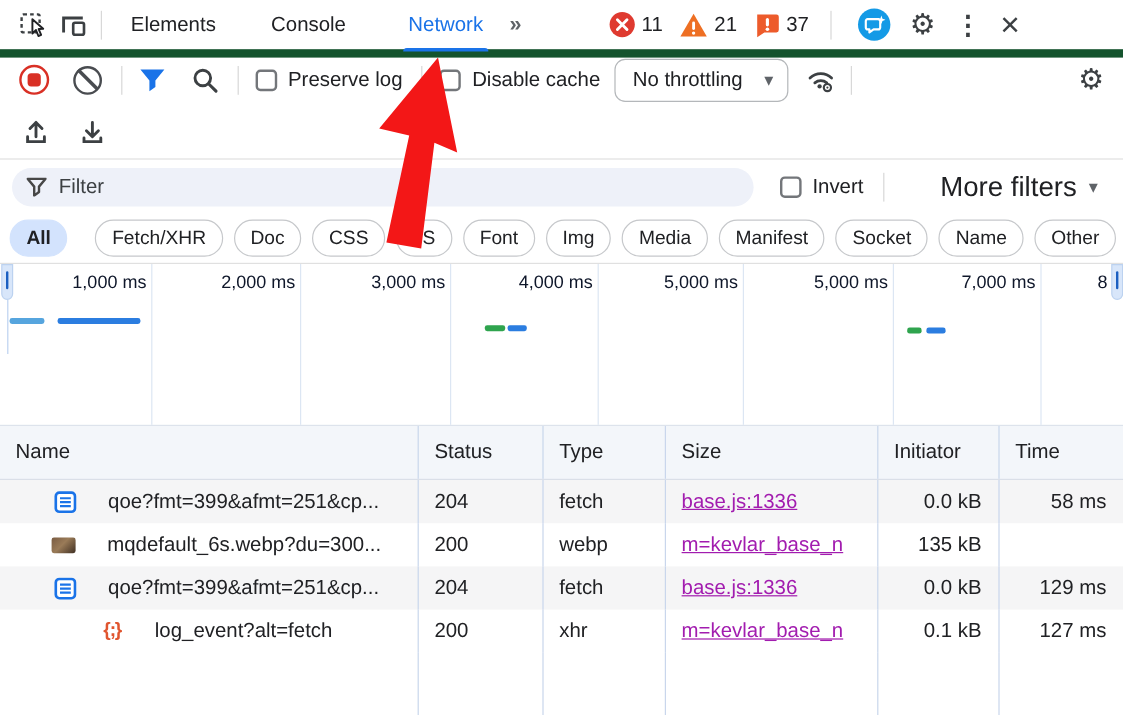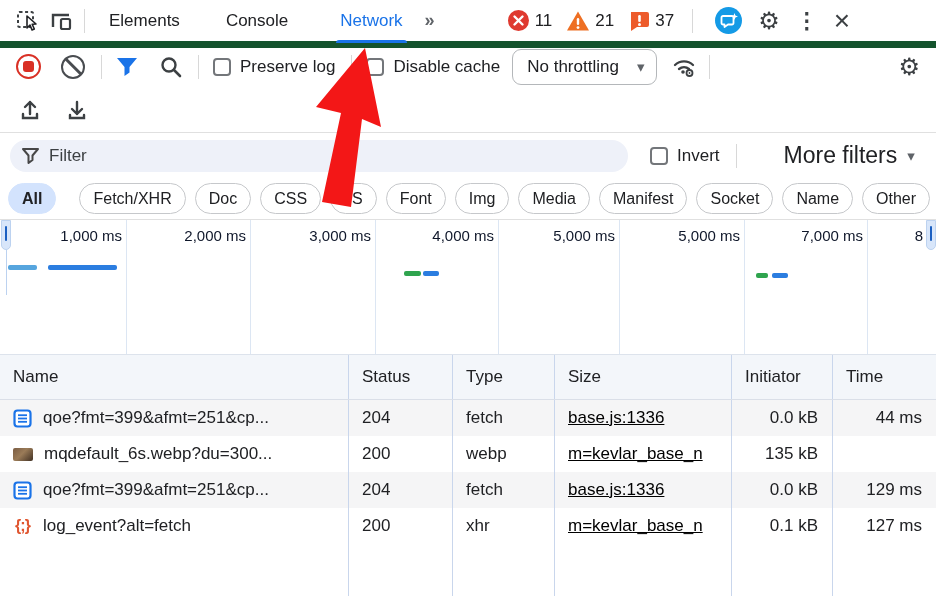--- a/index.html
+++ b/index.html
@@ -85,22 +85,22 @@
   .grid-cols { display:grid; grid-template-columns:349px 104px 102px 177px 101px 103px; }
   .thead { left:0; top:355px; width:936px; height:45px; background:#f3f6fa; border-bottom:1px solid #dadfe8; }
   .thead .cell { font-size:17px; display:flex; align-items:center; padding-left:13px;
     border-right:1px solid #c9d6ec; }
   .tbody { left:0; top:400px; width:936px; height:196px; }
   .trow { height:36px; }
   .trow.odd { background:#f5f5f6; }
   .trow .cell { font-size:17px; display:flex; align-items:center; padding-left:13px;
     border-right:1px solid #c9d6ec; overflow:hidden; white-space:nowrap; }
   .cell.num { justify-content:flex-end; padding-right:14px; padding-left:4px; }
-  .name-cell { gap:11px; }
-  .initiator-link { text-decoration:underline; color:#000000; cursor:pointer; white-space:nowrap; }
+  .name-cell { gap:26px;justify-content:center; }
+  .initiator-link { text-decoration:underline; color:#a21caf; cursor:pointer; white-space:nowrap; }
   .filler { height:196px; }
   .filler .cell { border-right:1px solid #c9d6ec; }
 
   .doc-icon { flex:0 0 auto; width:19px; height:19px; }
   .img-thumb { flex:0 0 auto; width:20px; height:13px; border-radius:2px;
     background:linear-gradient(135deg,#7a5c42 0%, #9a7b58 45%, #403023 100%); }
   .braces-icon { flex:0 0 auto; color:#e0552f; font-weight:bold; font-size:16px; width:19px; text-align:center; }
   .braces-icon::before { content:"{;}"; letter-spacing:-1px; }
 
   
@@ -323,21 +323,21 @@
           <line x1="5" y1="12.8" x2="14" y2="12.8" stroke="var(--c-accent)" stroke-width="1.8"></line>
         </svg>
       <span>qoe?fmt=399&amp;afmt=251&amp;cp...</span>
     </div>
     <div class="cell">204</div>
     <div class="cell">fetch</div>
     <div class="cell">
         <span class="initiator-link">base.js:1336</span>
       </div>
     <div class="cell num">0.0 kB</div>
-    <div class="cell num" style="border-right:none;">44 ms</div>
+    <div class="cell num" style="border-right:none;">58 ms</div>
   </div>
 
   <div class="trow grid-cols">
     <div class="cell name-cell">
       <span class="img-thumb"></span>
       <span>mqdefault_6s.webp?du=300...</span>
     </div>
     <div class="cell">200</div>
     <div class="cell">webp</div>
     <div class="cell">

